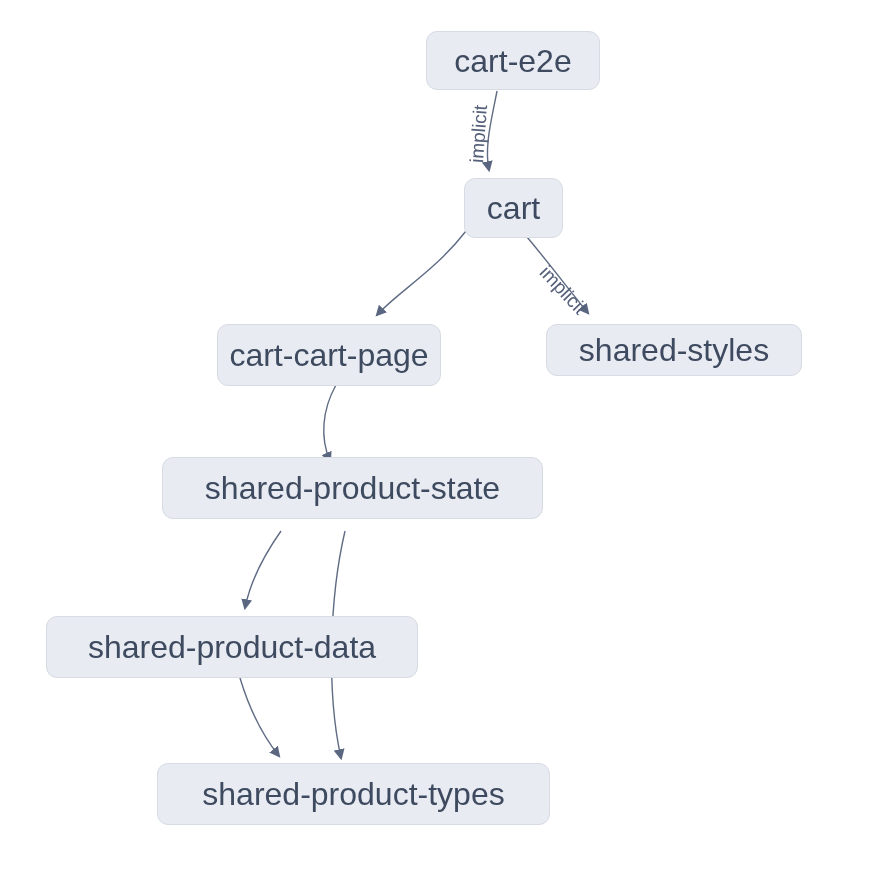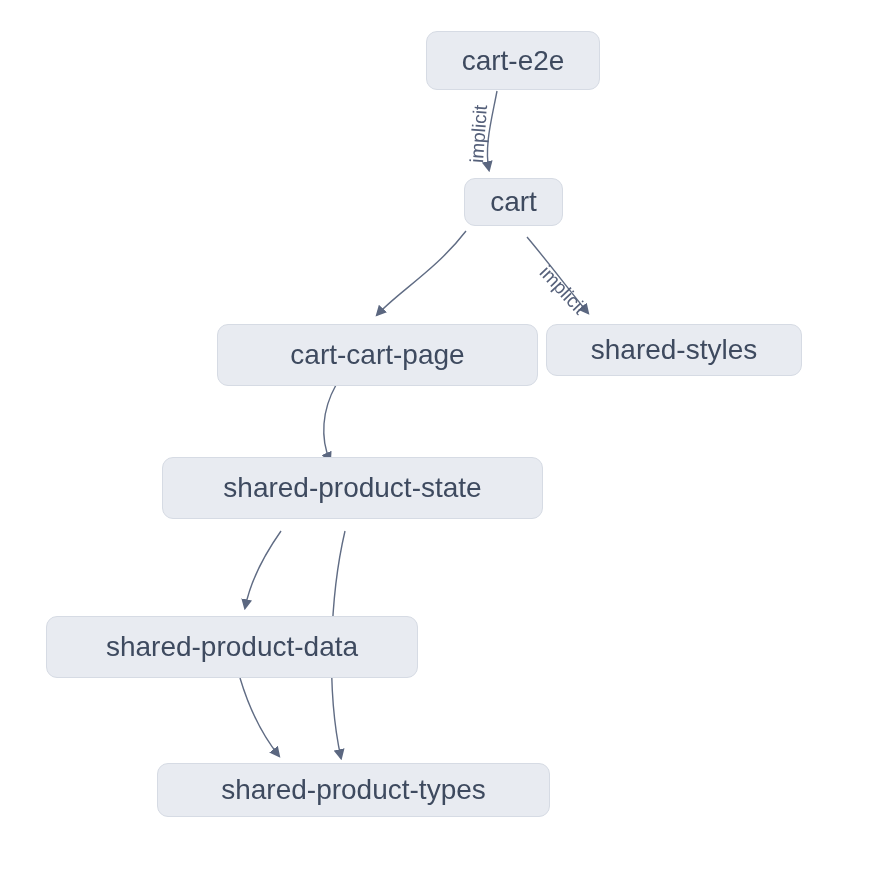--- a/index.html
+++ b/index.html
@@ -41,21 +41,21 @@
   .node{
     position:absolute;
     z-index:2;
     display:flex;
     align-items:center;
     justify-content:center;
     background:var(--node-fill);
     border:1px solid var(--node-border);
     border-radius:11px;
     color:var(--node-text);
-    font-size:28px;
+    font-size:32px;
     line-height:1;
     white-space:nowrap;
     cursor:pointer;
   }
 </style>
 </head>
 <body>
 
 <div class="canvas">
 
@@ -75,37 +75,37 @@
     <path class="edge" d="M 240 678 C 249 708, 263 736, 279 756" marker-end="url(#arrow)"></path>
 
     <text class="edge-label" transform="translate(480,134) rotate(-86)">implicit</text>
     <text class="edge-label" transform="translate(562,291) rotate(47)">implicit</text>
   </svg>
 
   <div class="node" style="left:426px;top:31px;width:174px;height:59px">
     <span>cart-e2e</span>
   </div>
 
-  <div class="node" style="left:464px;top:178px;width:99px;height:48px">
+  <div class="node" style="left:464px;top:178px;width:99px;height:60px">
     <span>cart</span>
   </div>
 
-  <div class="node" style="left:217px;top:324px;width:321px;height:62px">
+  <div class="node" style="left:217px;top:324px;width:224px;height:62px">
     <span>cart-cart-page</span>
   </div>
 
   <div class="node" style="left:546px;top:324px;width:256px;height:52px">
     <span>shared-styles</span>
   </div>
 
   <div class="node" style="left:162px;top:457px;width:381px;height:62px">
     <span>shared-product-state</span>
   </div>
 
   <div class="node" style="left:46px;top:616px;width:372px;height:62px">
     <span>shared-product-data</span>
   </div>
 
-  <div class="node" style="left:157px;top:763px;width:393px;height:54px">
+  <div class="node" style="left:157px;top:763px;width:393px;height:62px">
     <span>shared-product-types</span>
   </div>
 
 </div>
 
 </body></html>

